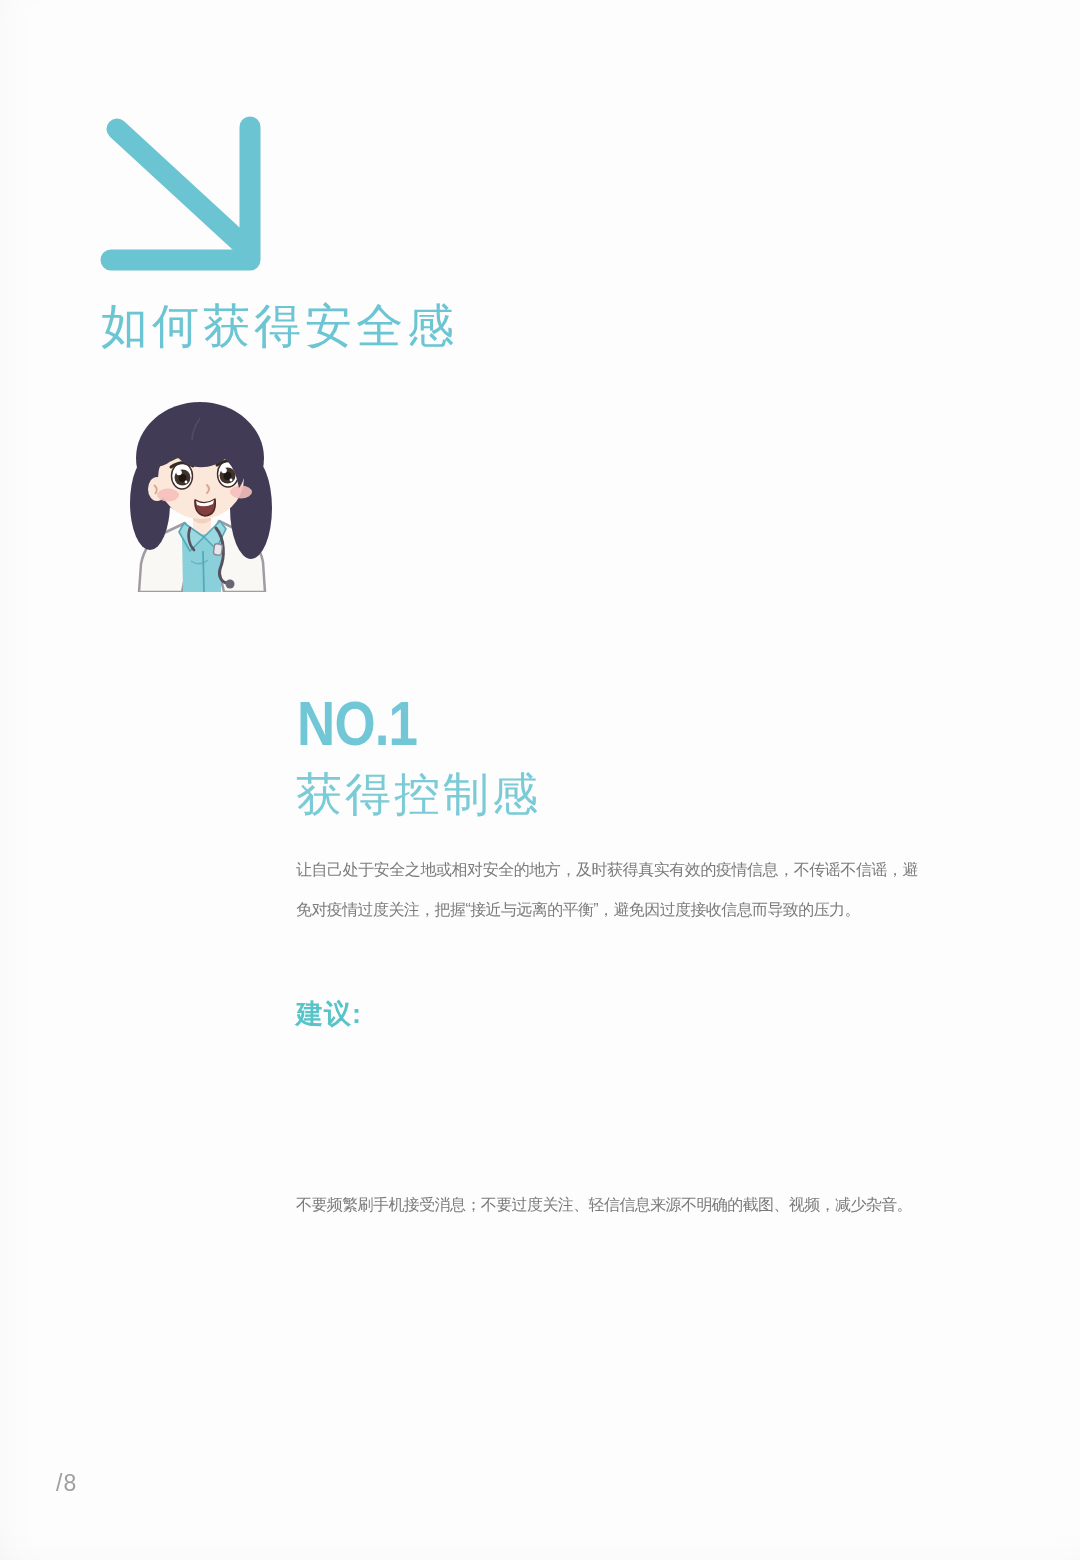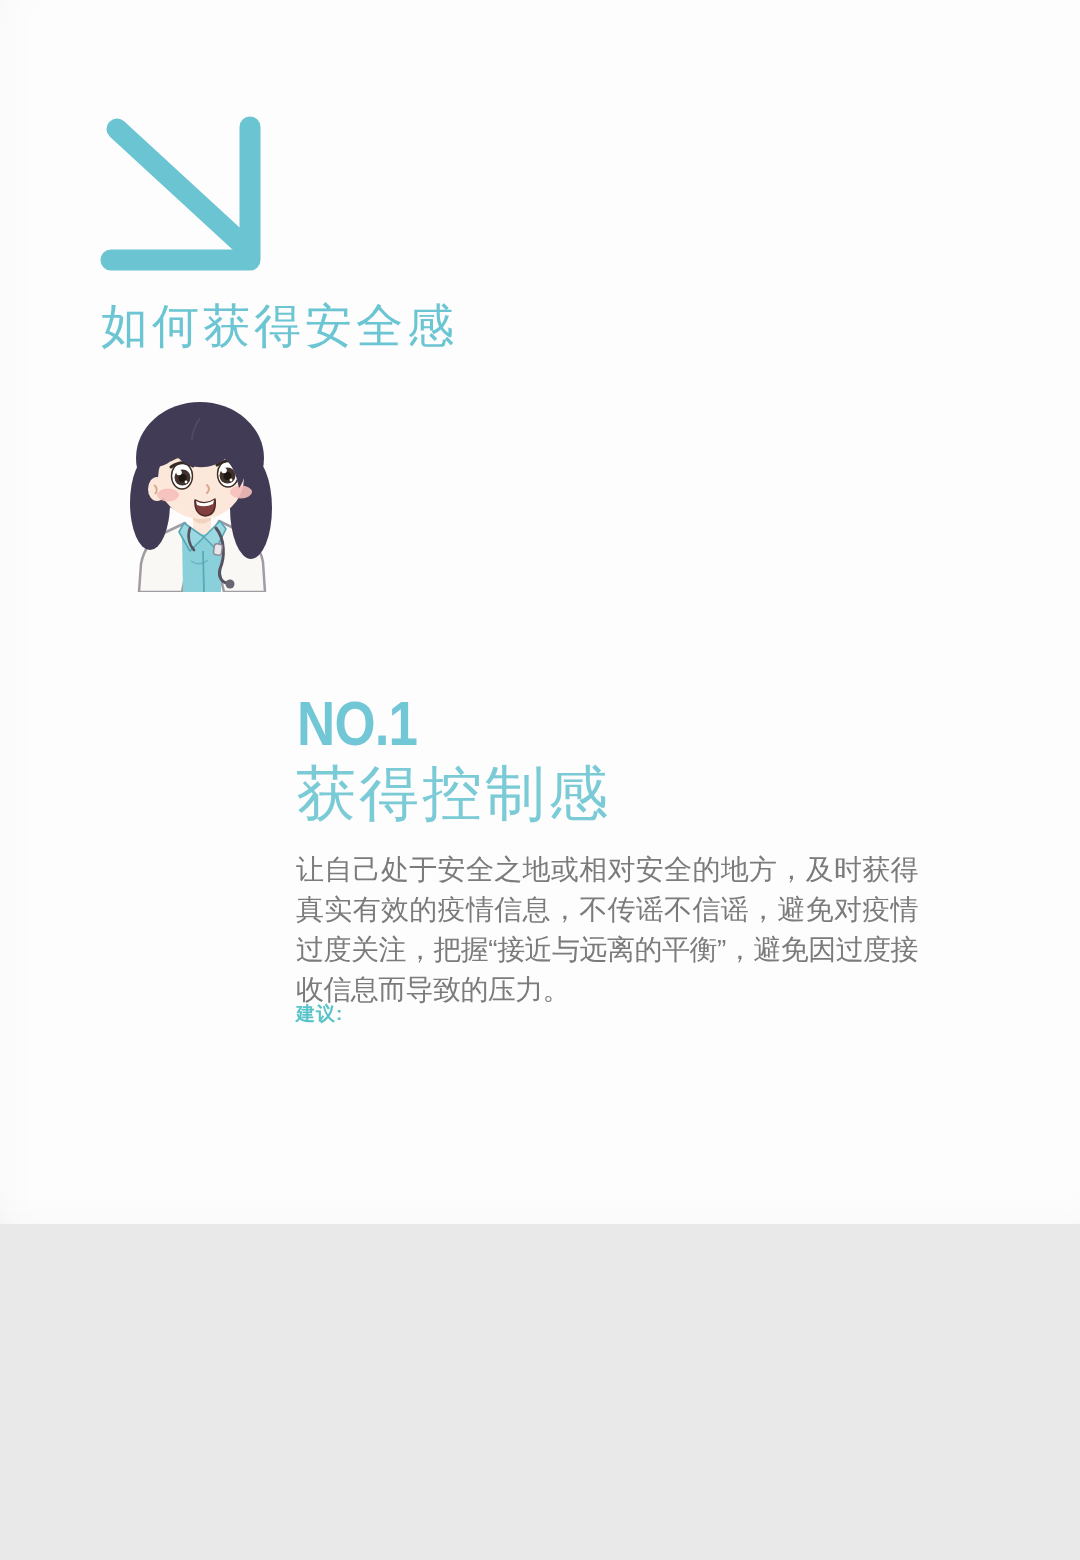--- a/index.html
+++ b/index.html
@@ -1,19 +1,19 @@
 <!DOCTYPE html>
 <html><head>
 <meta charset="utf-8">
 <style>
   * { margin:0; padding:0; box-sizing:border-box; }
   html,body { background:#e9e9e9; }
   .page {
     position:relative;
-    width:1080px; height:1224px;
+    width:1080px; height:1560px;
     margin:0 auto;
     background:#fdfdfd;
     overflow:hidden;
     font-family:"Liberation Sans","DejaVu Sans",sans-serif;
     box-shadow: inset 30px 0 60px -45px rgba(0,0,0,.05), inset 0 -30px 60px -45px rgba(0,0,0,.04);
   }
 
   .arrow-wrap { position:absolute; left:100px; top:110px; width:166px; height:164px; }
 
   .page-title {
@@ -26,34 +26,34 @@
 
   .section-number {
     position:absolute; left:297px; top:688px;
     font-size:63px; font-weight:800; letter-spacing:-1px;
     color:#72c7d6; line-height:70px;
     transform:scaleX(.84); transform-origin:left top;
     white-space:nowrap;
   }
   .section-subtitle {
     position:absolute; left:296px; top:762px;
-    font-size:60px; font-weight:400; letter-spacing:3px;
+    font-size:46px; font-weight:400; letter-spacing:3px;
     color:#7bcbd7; line-height:64px; white-space:nowrap;
   }
 
   .body-text {
     position:absolute; left:296px; width:622px;
-    font-size:28px; letter-spacing:-0.6px;
+    font-size:16px; letter-spacing:-0.6px;
     color:#7b7b7b; font-weight:400;
     text-align:justify;
   }
   .intro  { top:850px;  line-height:40px; }
   .advice-label {
     position:absolute; left:296px; top:996px;
-    font-size:19px; font-weight:700; letter-spacing:1px;
+    font-size:27px; font-weight:700; letter-spacing:1px;
     color:#58c4ca; line-height:36px;
   }
   .advice-1 { top:1031px; line-height:38px; }
   .advice-2 { top:1186px; line-height:38px; }
   .advice-3 { top:1296px; line-height:38px; }
 
   .page-number {
     position:absolute; left:56px; top:1470px;
     font-size:23px; color:#9e9e9e; font-weight:400; letter-spacing:1px;
   }
@@ -136,16 +136,17 @@
       <path d="M88,22 Q80,34 80,44" stroke="#574f6e" stroke-width="1.6" fill="none" opacity="0.8"></path>
     </svg>
   </div>
 
   <div class="section-number">NO.1</div>
   <h2 class="section-subtitle">获得控制感</h2>
 
   <p class="body-text intro">让自己处于安全之地或相对安全的地方，及时获得真实有效的疫情信息，不传谣不信谣，避免对疫情过度关注，把握“接近与远离的平衡”，避免因过度接收信息而导致的压力。</p>
 
   <div class="advice-label">建议:</div>
+  <p class="body-text advice-2">不要频繁刷手机接受消息；不要过度关注、轻信信息来源不明确的截图、视频，减少杂音。</p>
 
   <div class="page-number">/8</div>
 
 </div>
 
 </body></html>

